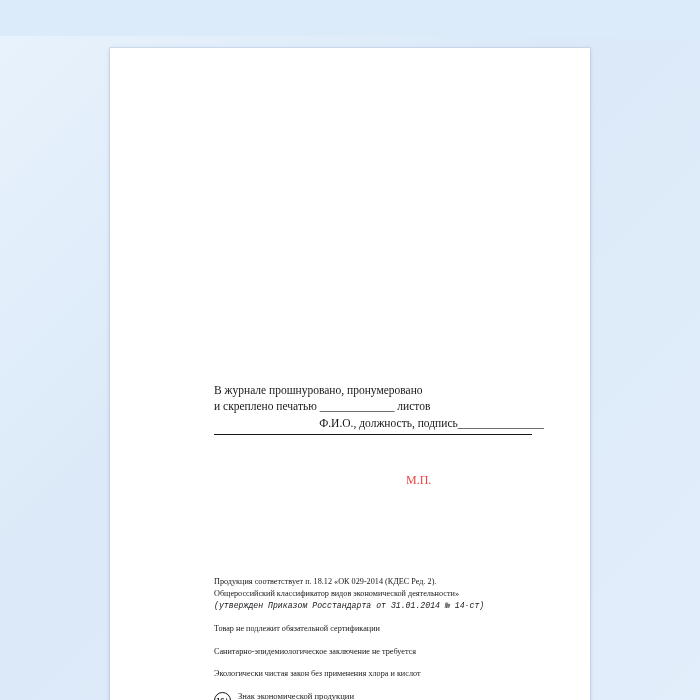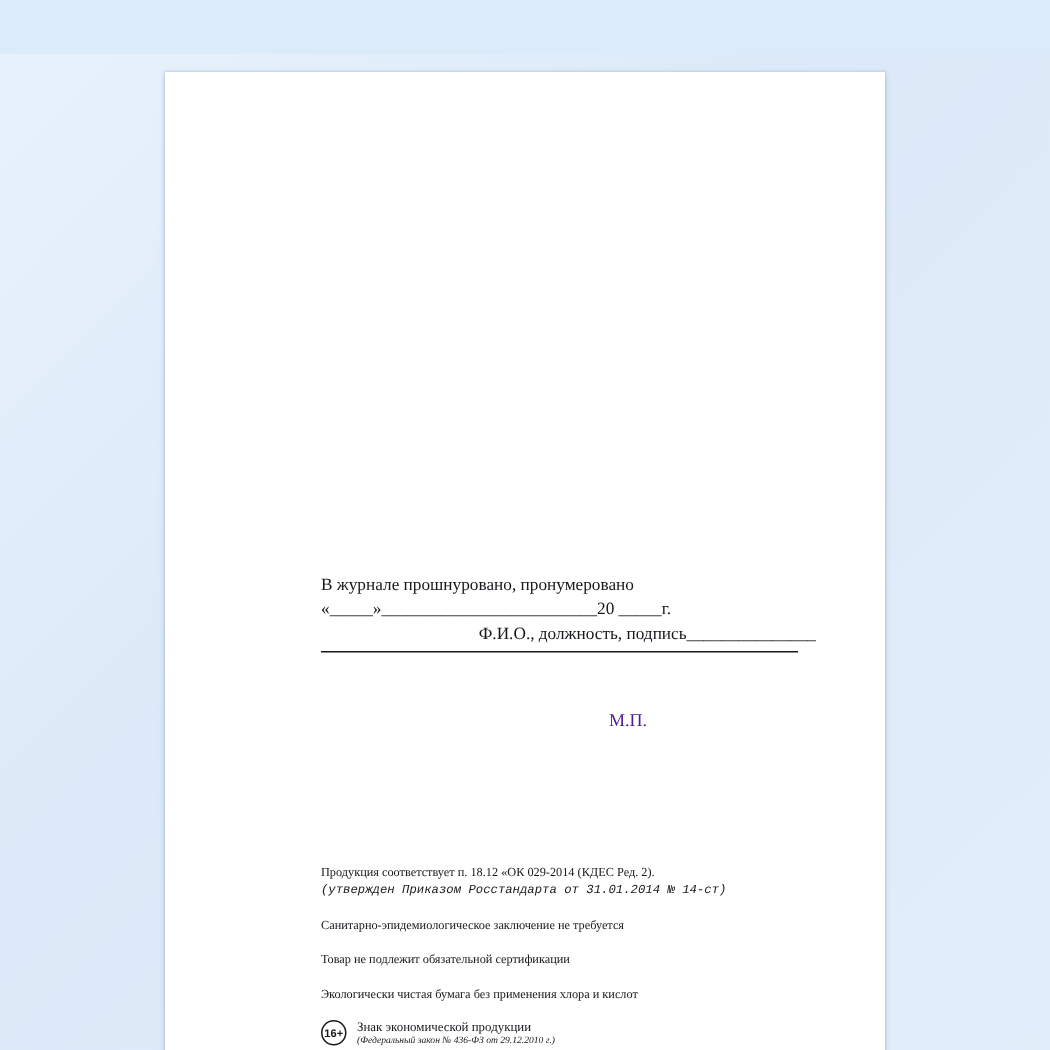--- a/index.html
+++ b/index.html
@@ -55,21 +55,21 @@
     margin-top: 2px;
     width: 318px;
     border-bottom: 1px solid #16181c;
     height: 1px;
   }
   .mp {
     position: absolute;
     left: 296px;
     top: 425px;
     font-size: 12px;
-    color: #4c1d95;
+    color: #ef4444;
   }
 
   
   .legal {
     position: absolute;
     left: 104px;
     top: 528px;
     width: 350px;
     color: #16181c;
   }
@@ -128,35 +128,36 @@
 </style>
 </head>
 <body>
 
 <div class="canvas">
   <div class="page">
     <div class="page-inner">
 
       <div class="cert-block">
         <div class="line">В журнале прошнуровано, пронумеровано</div>
-        <div class="line">«_____»_________________________20 _____г.</div>
+        <div class="line">и скреплено печатью _____________ листов</div>
         <div class="line sig">Ф.И.О., должность, подпись_______________</div>
         <div class="rule"></div>
       </div>
 
       <div class="mp">М.П.</div>
 
       <div class="legal">
         <div class="para">
           <p>Продукция соответствует п. 18.12 «ОК 029-2014 (КДЕС Ред. 2).</p>
+          <p>Общероссийский классификатор видов экономической деятельности»</p>
           <p class="ital">(утвержден Приказом Росстандарта от 31.01.2014 № 14-ст)</p>
         </div>
+        <p class="spaced">Товар не подлежит обязательной сертификации</p>
         <p class="spaced">Санитарно-эпидемиологическое заключение не требуется</p>
-        <p class="spaced">Товар не подлежит обязательной сертификации</p>
-        <p class="spaced">Экологически чистая бумага без применения хлора и кислот</p>
+        <p class="spaced">Экологически чистая закон без применения хлора и кислот</p>
 
         <div class="info-row">
           <div class="age-badge">16+</div>
           <div class="info-text">
             <div class="t1">Знак экономической продукции</div>
             <div class="t2">(Федеральный закон № 436-ФЗ от 29.12.2010 г.)</div>
           </div>
         </div>
       </div>
 

